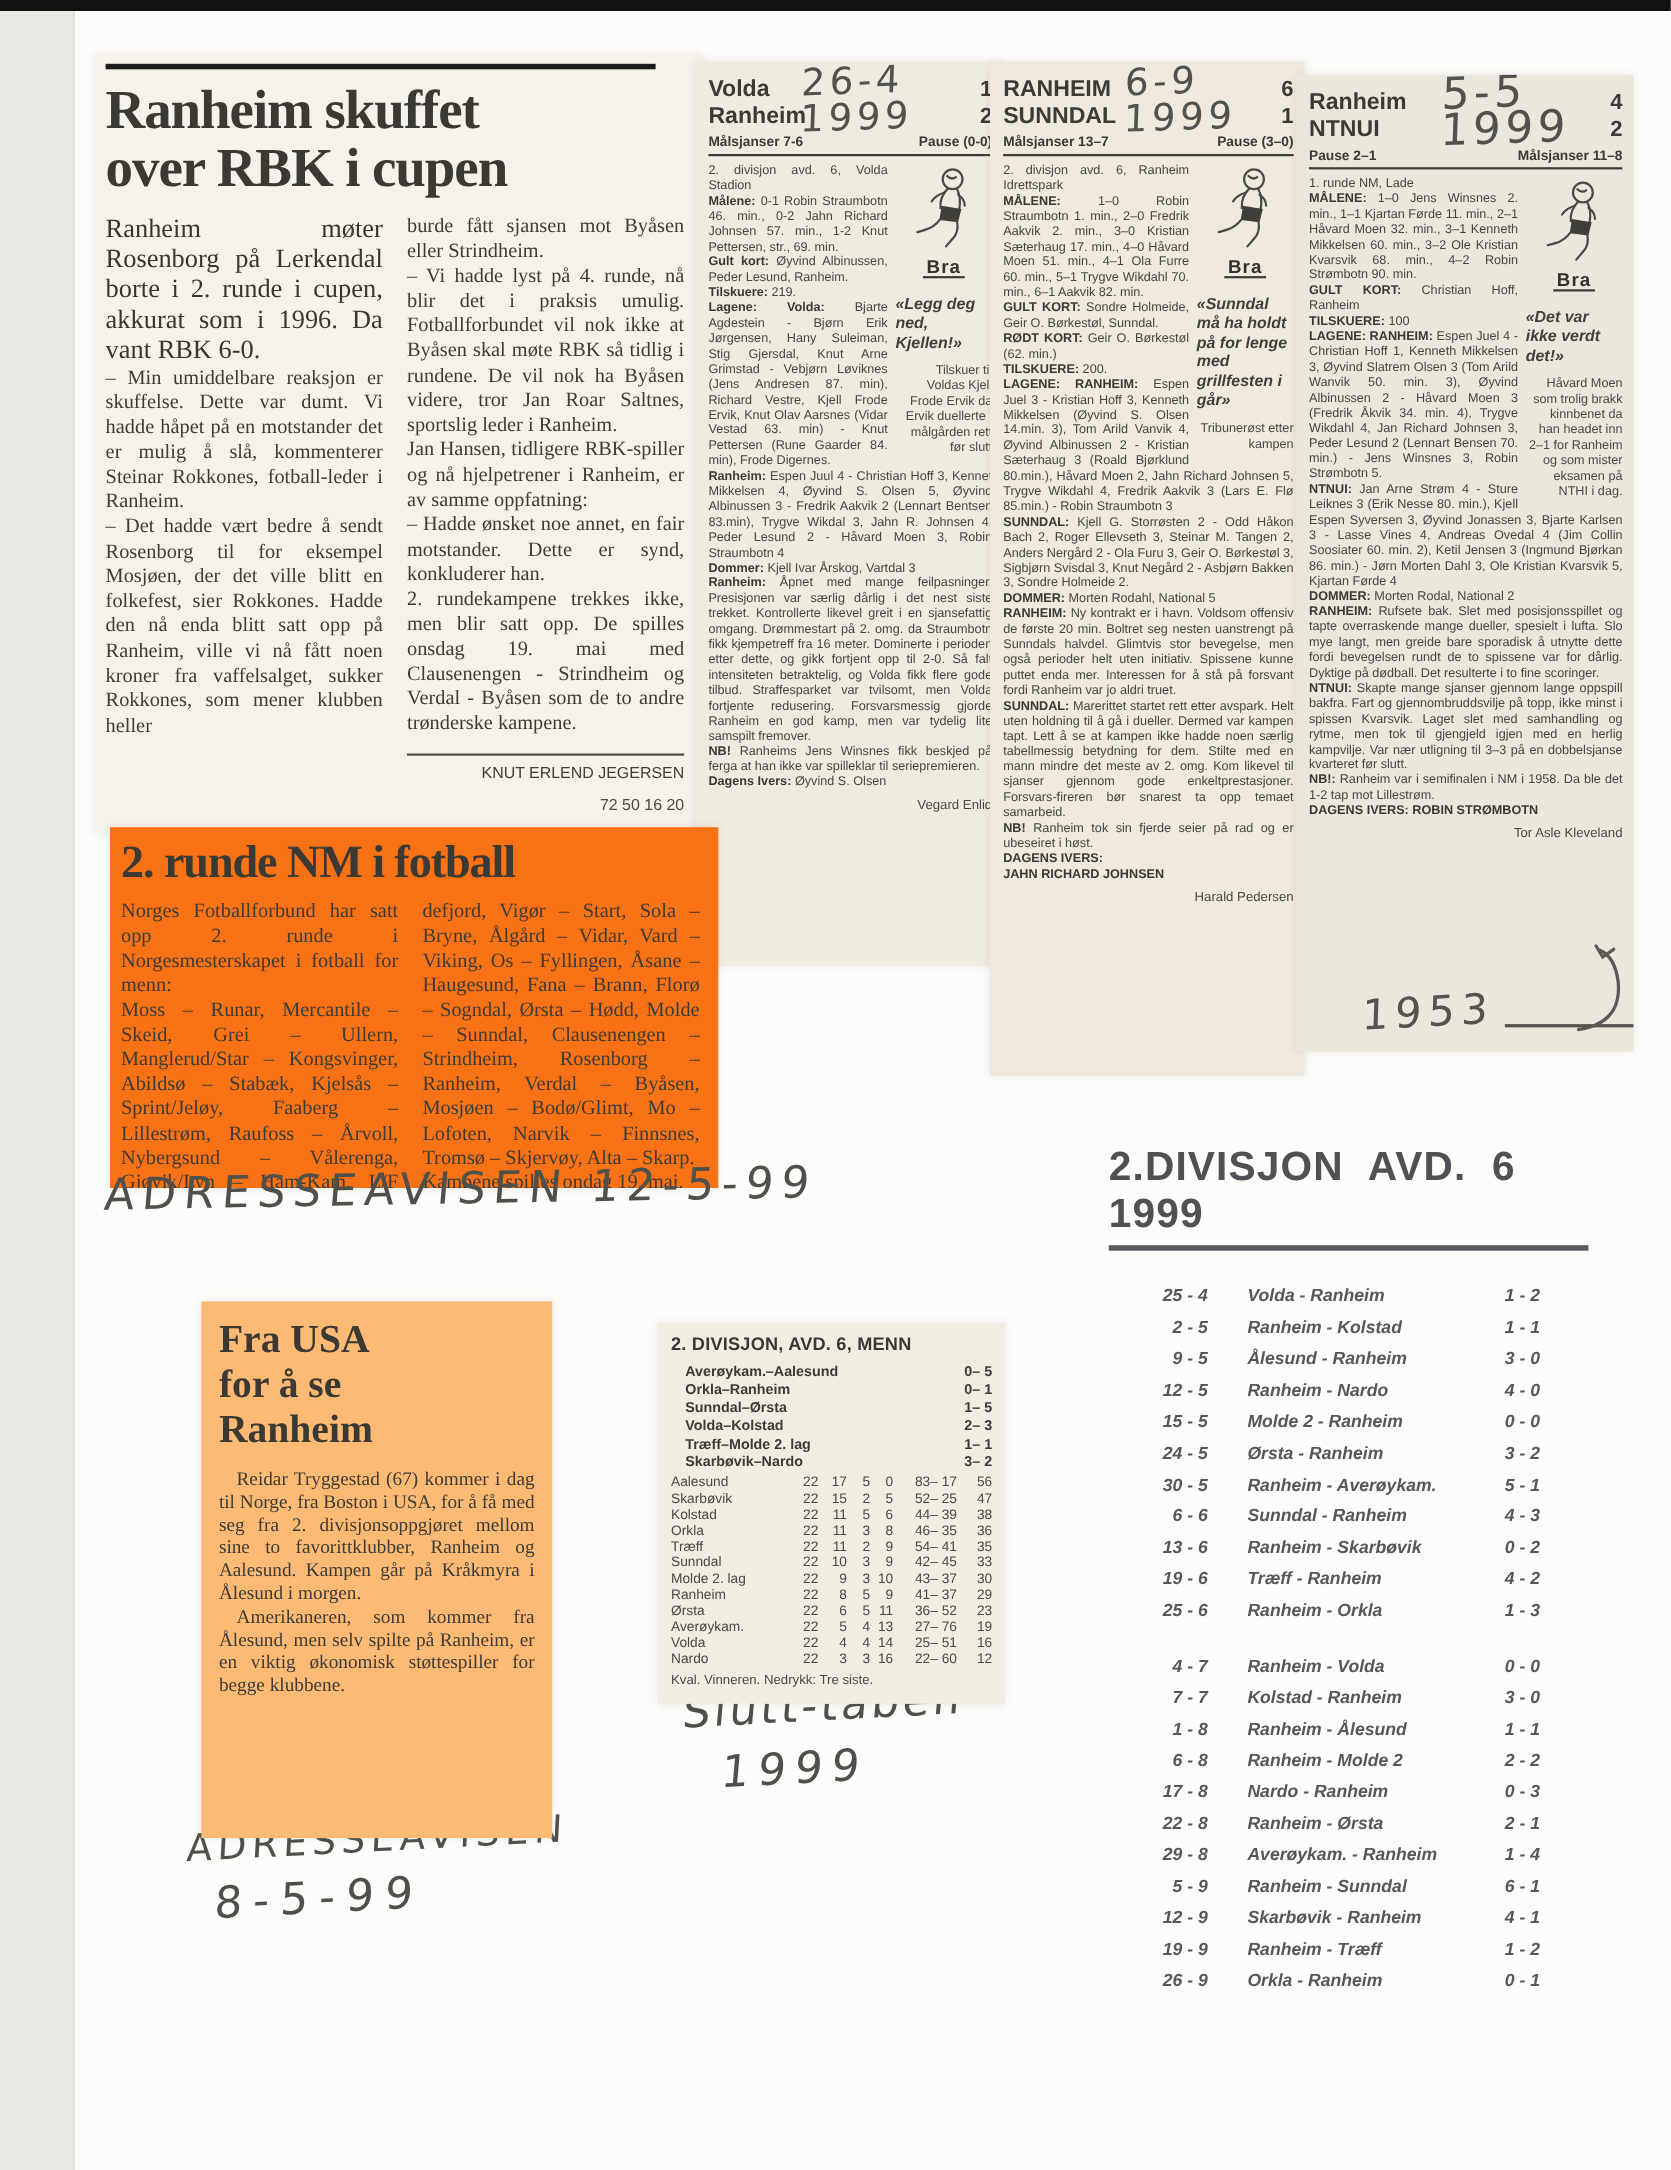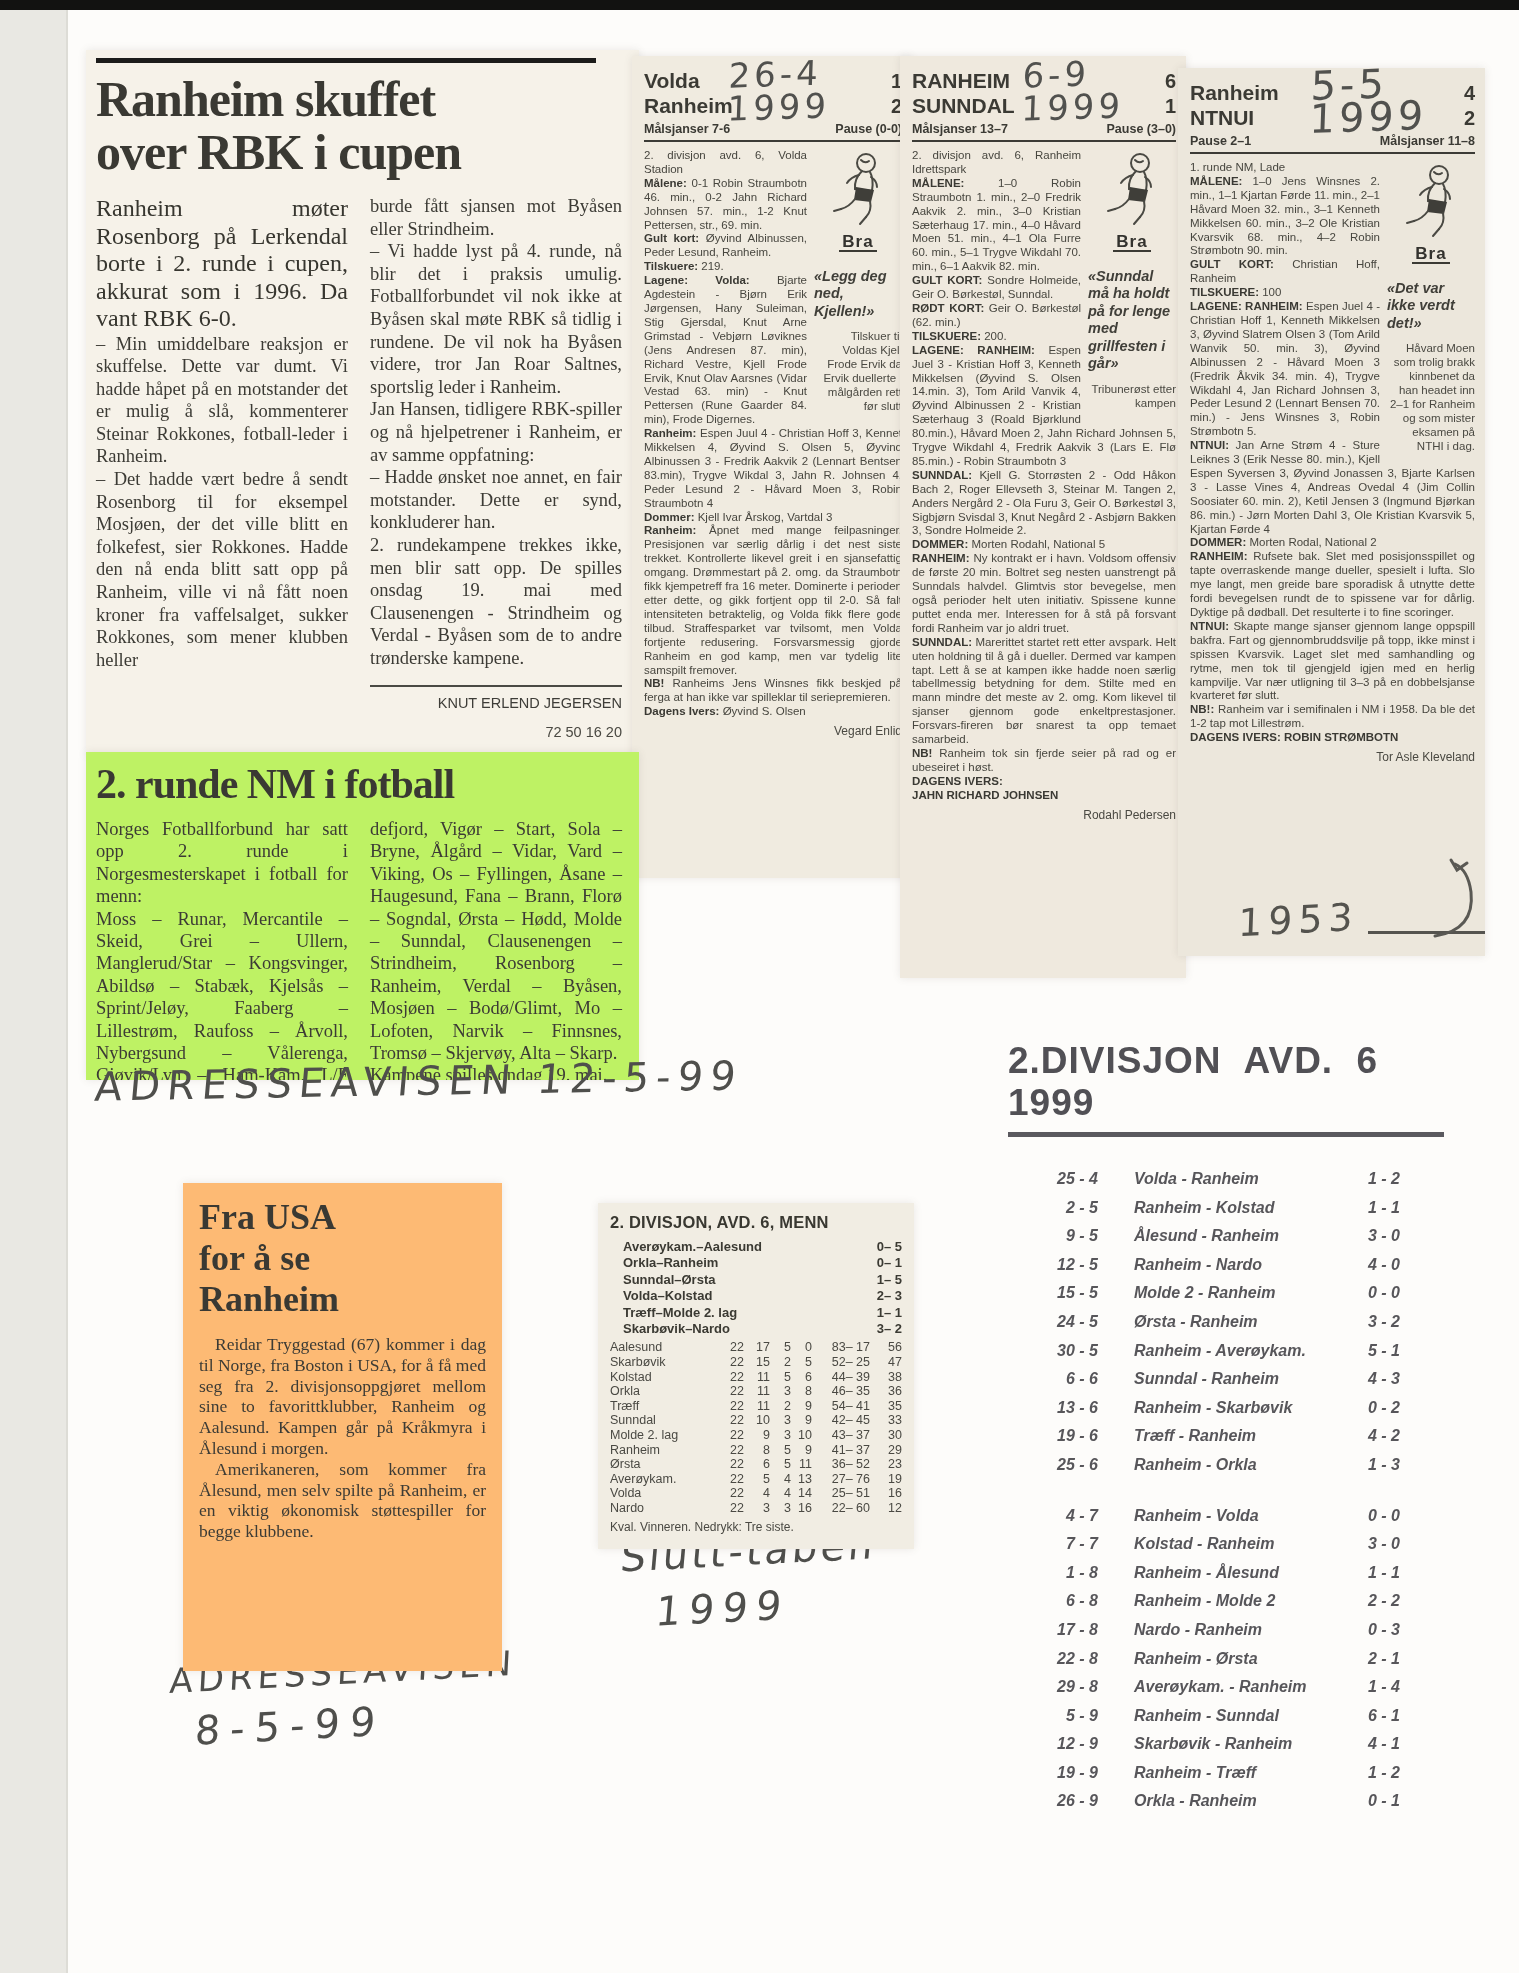--- a/index.html
+++ b/index.html
@@ -47,21 +47,21 @@
 
   .volda{left:632px;top:56px;width:258px;height:802px;}
   .sunndal{left:900px;top:56px;width:264px;height:902px;background:#efe9de;}
   .ntnui{left:1178px;top:68px;width:285px;height:868px;background:#ece7dc;position:absolute;}
   .hw-1953{position:absolute;left:60px;bottom:14px;font-family:"DejaVu Sans",sans-serif;font-size:38px;
            color:#54534e;transform:rotate(-3deg) skewX(-5deg);letter-spacing:6px;}
   .hw-1953-line{position:absolute;left:190px;bottom:22px;width:130px;border-bottom:3px solid #55544f;}
   .hw-arrow{position:absolute;right:6px;bottom:16px;}
 
   
-  .nm{left:86px;top:752px;width:537px;height:312px;background:#bef264;padding:8px 8px;}
+  .nm{left:100px;top:752px;width:537px;height:312px;background:#f97316;padding:8px 8px;}
   .nm-headline{font-family:"Liberation Serif",serif;font-weight:bold;font-size:42px;color:#3a3933;
                letter-spacing:-1px;margin:0 0 10px 2px;}
   .nm-cols{display:flex;gap:22px;padding:0 2px;}
   .nm-col{width:252px;font-family:"Liberation Serif",serif;font-size:18.5px;line-height:22.4px;
           color:#3c3b35;text-align:justify;}
   .nm-col p{margin:0;}
 
   
   .hw{position:absolute;font-family:"DejaVu Sans",sans-serif;color:#4f4f4c;}
   .hw-adresse1{left:95px;top:1058px;font-size:40px;letter-spacing:7px;transform:rotate(-1deg) skewX(-6deg);}
@@ -246,21 +246,21 @@
           <p class="m-p"><b>TILSKUERE:</b> <span>200.</span></p>
           <p class="m-p"><b>LAGENE: RANHEIM:</b> <span>Espen Juel 3 - Kristian Hoff 3, Kenneth Mikkelsen (Øyvind S. Olsen 14.min. 3), Tom Arild Vanvik 4, Øyvind Albinussen 2 - Kristian Sæterhaug 3 (Roald Bjørklund 80.min.), Håvard Moen 2, Jahn Richard Johnsen 5, Trygve Wikdahl 4, Fredrik Aakvik 3 (Lars E. Flø 85.min.) - Robin Straumbotn 3</span></p>
           <p class="m-p"><b>SUNNDAL:</b> <span>Kjell G. Storrøsten 2 - Odd Håkon Bach 2, Roger Ellevseth 3, Steinar M. Tangen 2, Anders Nergård 2 - Ola Furu 3, Geir O. Børkestøl 3, Sigbjørn Svisdal 3, Knut Negård 2 - Asbjørn Bakken 3, Sondre Holmeide 2.</span></p>
           <p class="m-p"><b>DOMMER:</b> <span>Morten Rodahl, National 5</span></p>
           <p class="m-p"><b>RANHEIM:</b> <span>Ny kontrakt er i havn. Voldsom offensiv de første 20 min. Boltret seg nesten uanstrengt på Sunndals halvdel. Glimtvis stor bevegelse, men også perioder helt uten initiativ. Spissene kunne puttet enda mer. Interessen for å stå på forsvant fordi Ranheim var jo aldri truet.</span></p>
           <p class="m-p"><b>SUNNDAL:</b> <span>Marerittet startet rett etter avspark. Helt uten holdning til å gå i dueller. Dermed var kampen tapt. Lett å se at kampen ikke hadde noen særlig tabellmessig betydning for dem. Stilte med en mann mindre det meste av 2. omg. Kom likevel til sjanser gjennom gode enkeltprestasjoner. Forsvars-fireren bør snarest ta opp temaet samarbeid.</span></p>
           <p class="m-p"><b>NB!</b> <span>Ranheim tok sin fjerde seier på rad og er ubeseiret i høst.</span></p>
           <p class="m-p"><b>DAGENS IVERS:</b> <span></span></p>
           <p class="m-p"><b>JAHN RICHARD JOHNSEN</b> <span></span></p>
         </div>
-      <div class="m-sign">Rodahl Pedersen</div>
+      <div class="m-sign">Harald Pedersen</div>
     </div>
   </div>
 
   <div class="clip match ntnui">
     <div class="m-head">
       <div class="m-row">
         <span class="m-team">Ranheim</span>
         <span class="m-score">4</span>
       </div>
       <div class="m-row">

